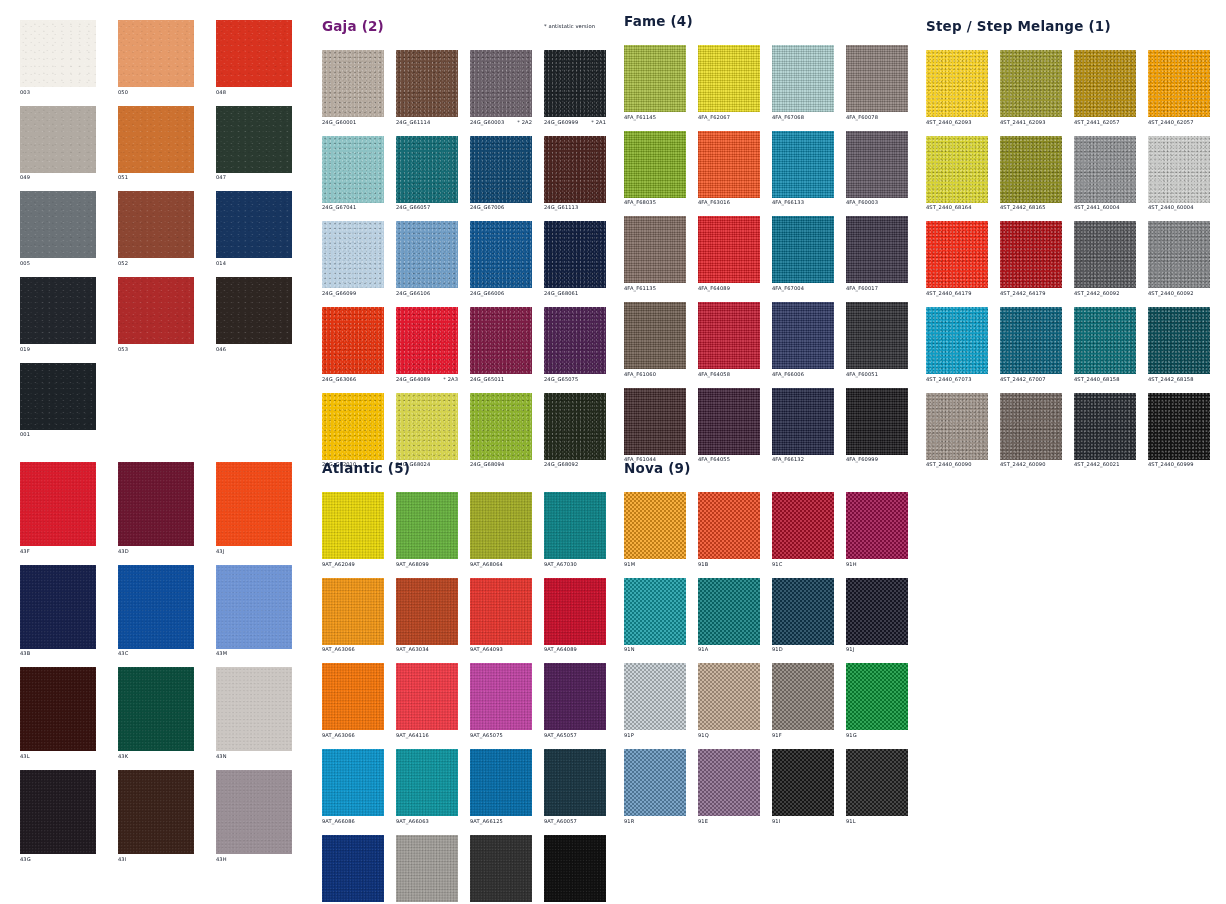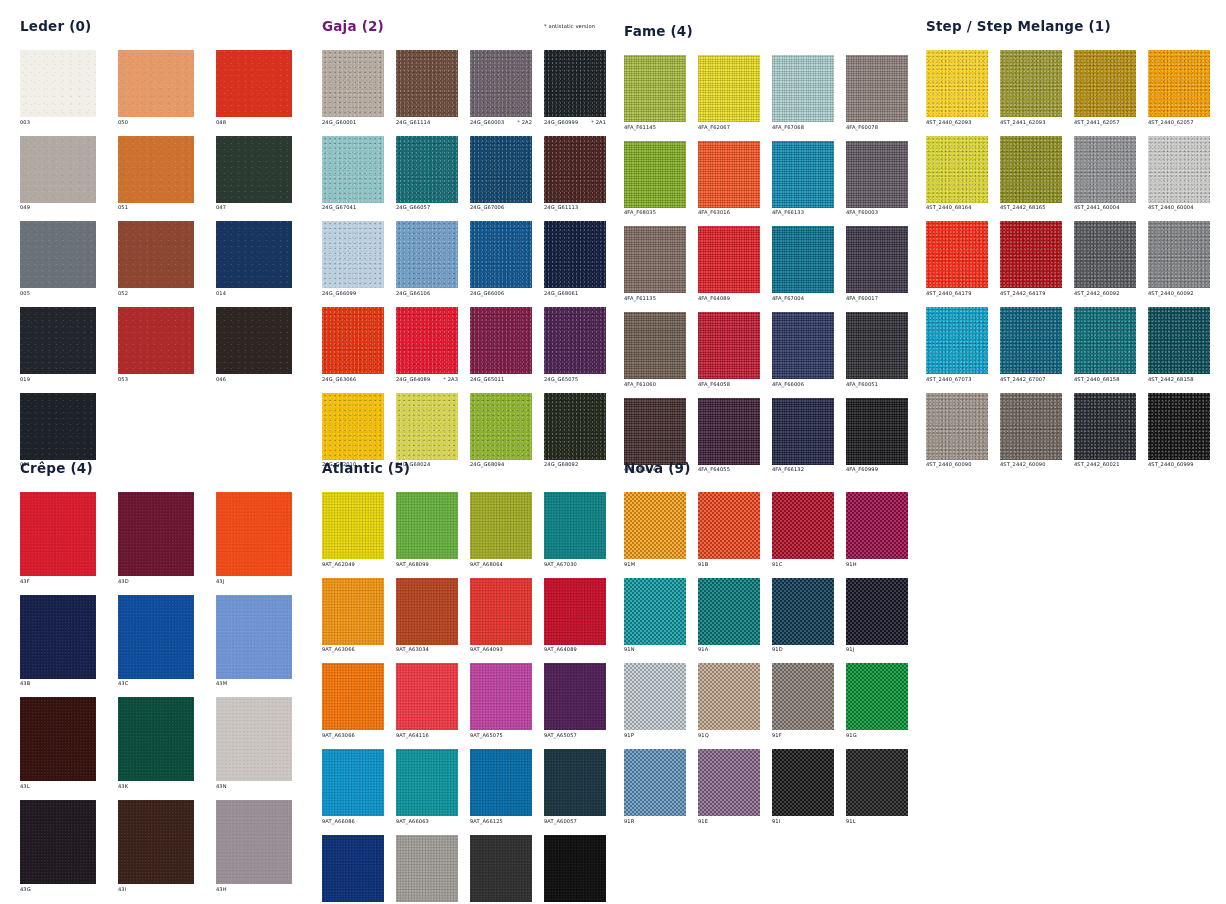--- a/index.html
+++ b/index.html
@@ -164,23 +164,20 @@
       repeating-conic-gradient(rgba(0,0,0,0.30) 0% 25%, rgba(255,255,255,0.22) 0% 50%);
     background-size: 4px 4px;
     opacity: 0.72;
   }
 </style>
 </head>
 <body>
 
 <div class="sheet">
     <div class="collection" style="left: 20px; top: 20px;">
-      <div class="collection-head">
-        <div class="collection-title" style="color: rgb(20, 33, 61);">Leder (0)</div>
-      </div>
       <div class="swatch-grid" style="grid-template-columns: repeat(3, 76px); gap: 11px 22px;">
         <div class="swatch-cell">
           <div class="swatch-chip tex-leather" style="height: 67px; background: rgb(242, 239, 233);"></div>
           <div class="swatch-label" style="color: rgb(17, 24, 39);">
             <span class="code">003</span>
           </div>
         </div>
         <div class="swatch-cell">
           <div class="swatch-chip tex-leather" style="height: 67px; background: rgb(229, 154, 105);"></div>
           <div class="swatch-label" style="color: rgb(17, 24, 39);">
@@ -379,21 +376,21 @@
           </div>
         </div>
         <div class="swatch-cell">
           <div class="swatch-chip tex-fleck" style="height: 67px; background: rgb(34, 41, 28);"></div>
           <div class="swatch-label" style="color: rgb(17, 24, 39);">
             <span class="code">24G_G68092</span>
           </div>
         </div>
       </div>
     </div>
-    <div class="collection" style="left: 624px; top: 25px;">
+    <div class="collection" style="left: 624px; top: 15px;">
       <div class="collection-head">
         <div class="collection-title" style="color: rgb(20, 33, 61);">Fame (4)</div>
       </div>
       <div class="swatch-grid" style="grid-template-columns: repeat(4, 62px); gap: 11px 12px;">
         <div class="swatch-cell">
           <div class="swatch-chip tex-weave" style="height: 67px; background: rgb(164, 185, 60);"></div>
           <div class="swatch-label" style="color: rgb(17, 24, 39);">
             <span class="code">4FA_F61145</span>
           </div>
         </div>
@@ -634,23 +631,20 @@
         </div>
         <div class="swatch-cell">
           <div class="swatch-chip tex-coarse" style="height: 67px; background: rgb(20, 20, 20);"></div>
           <div class="swatch-label" style="color: rgb(17, 24, 39);">
             <span class="code">4ST_2440_60999</span>
           </div>
         </div>
       </div>
     </div>
     <div class="collection" style="left: 20px; top: 462px;">
-      <div class="collection-head">
-        <div class="collection-title" style="color: rgb(20, 33, 61);">Crêpe (4)</div>
-      </div>
       <div class="swatch-grid" style="grid-template-columns: repeat(3, 76px); gap: 11px 22px;">
         <div class="swatch-cell">
           <div class="swatch-chip tex-crepe" style="height: 84px; background: rgb(216, 27, 44);"></div>
           <div class="swatch-label" style="color: rgb(17, 24, 39);">
             <span class="code">43F</span>
           </div>
         </div>
         <div class="swatch-cell">
           <div class="swatch-chip tex-crepe" style="height: 84px; background: rgb(107, 22, 48);"></div>
           <div class="swatch-label" style="color: rgb(17, 24, 39);">

